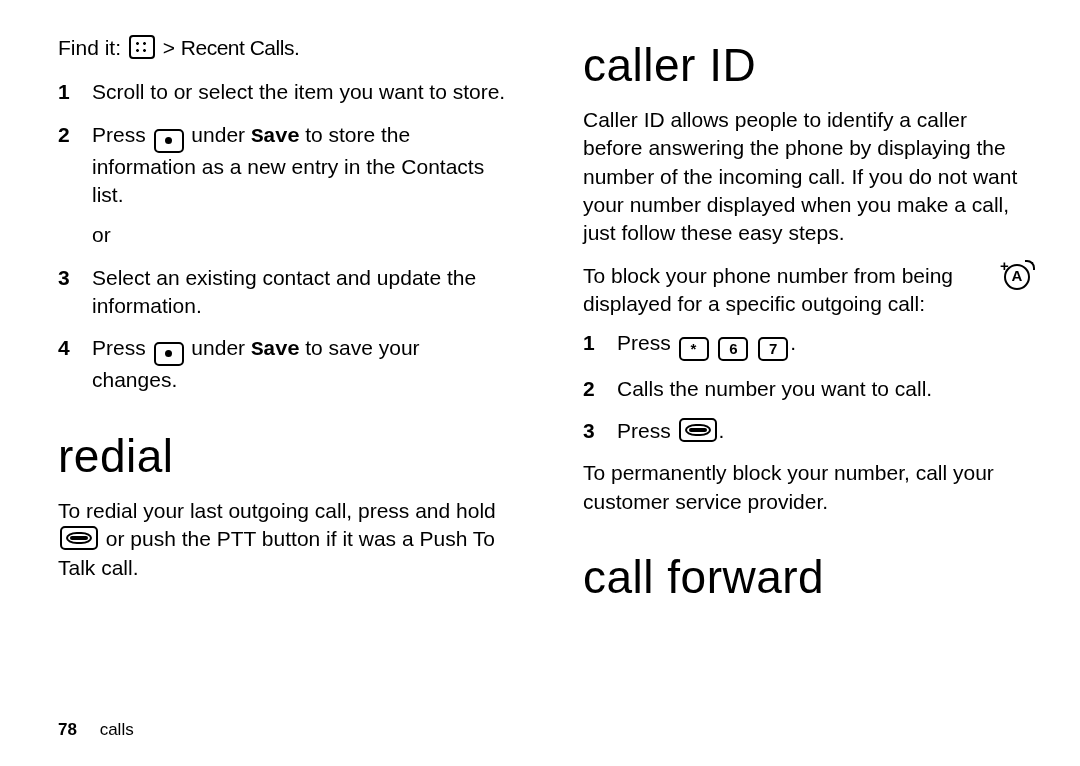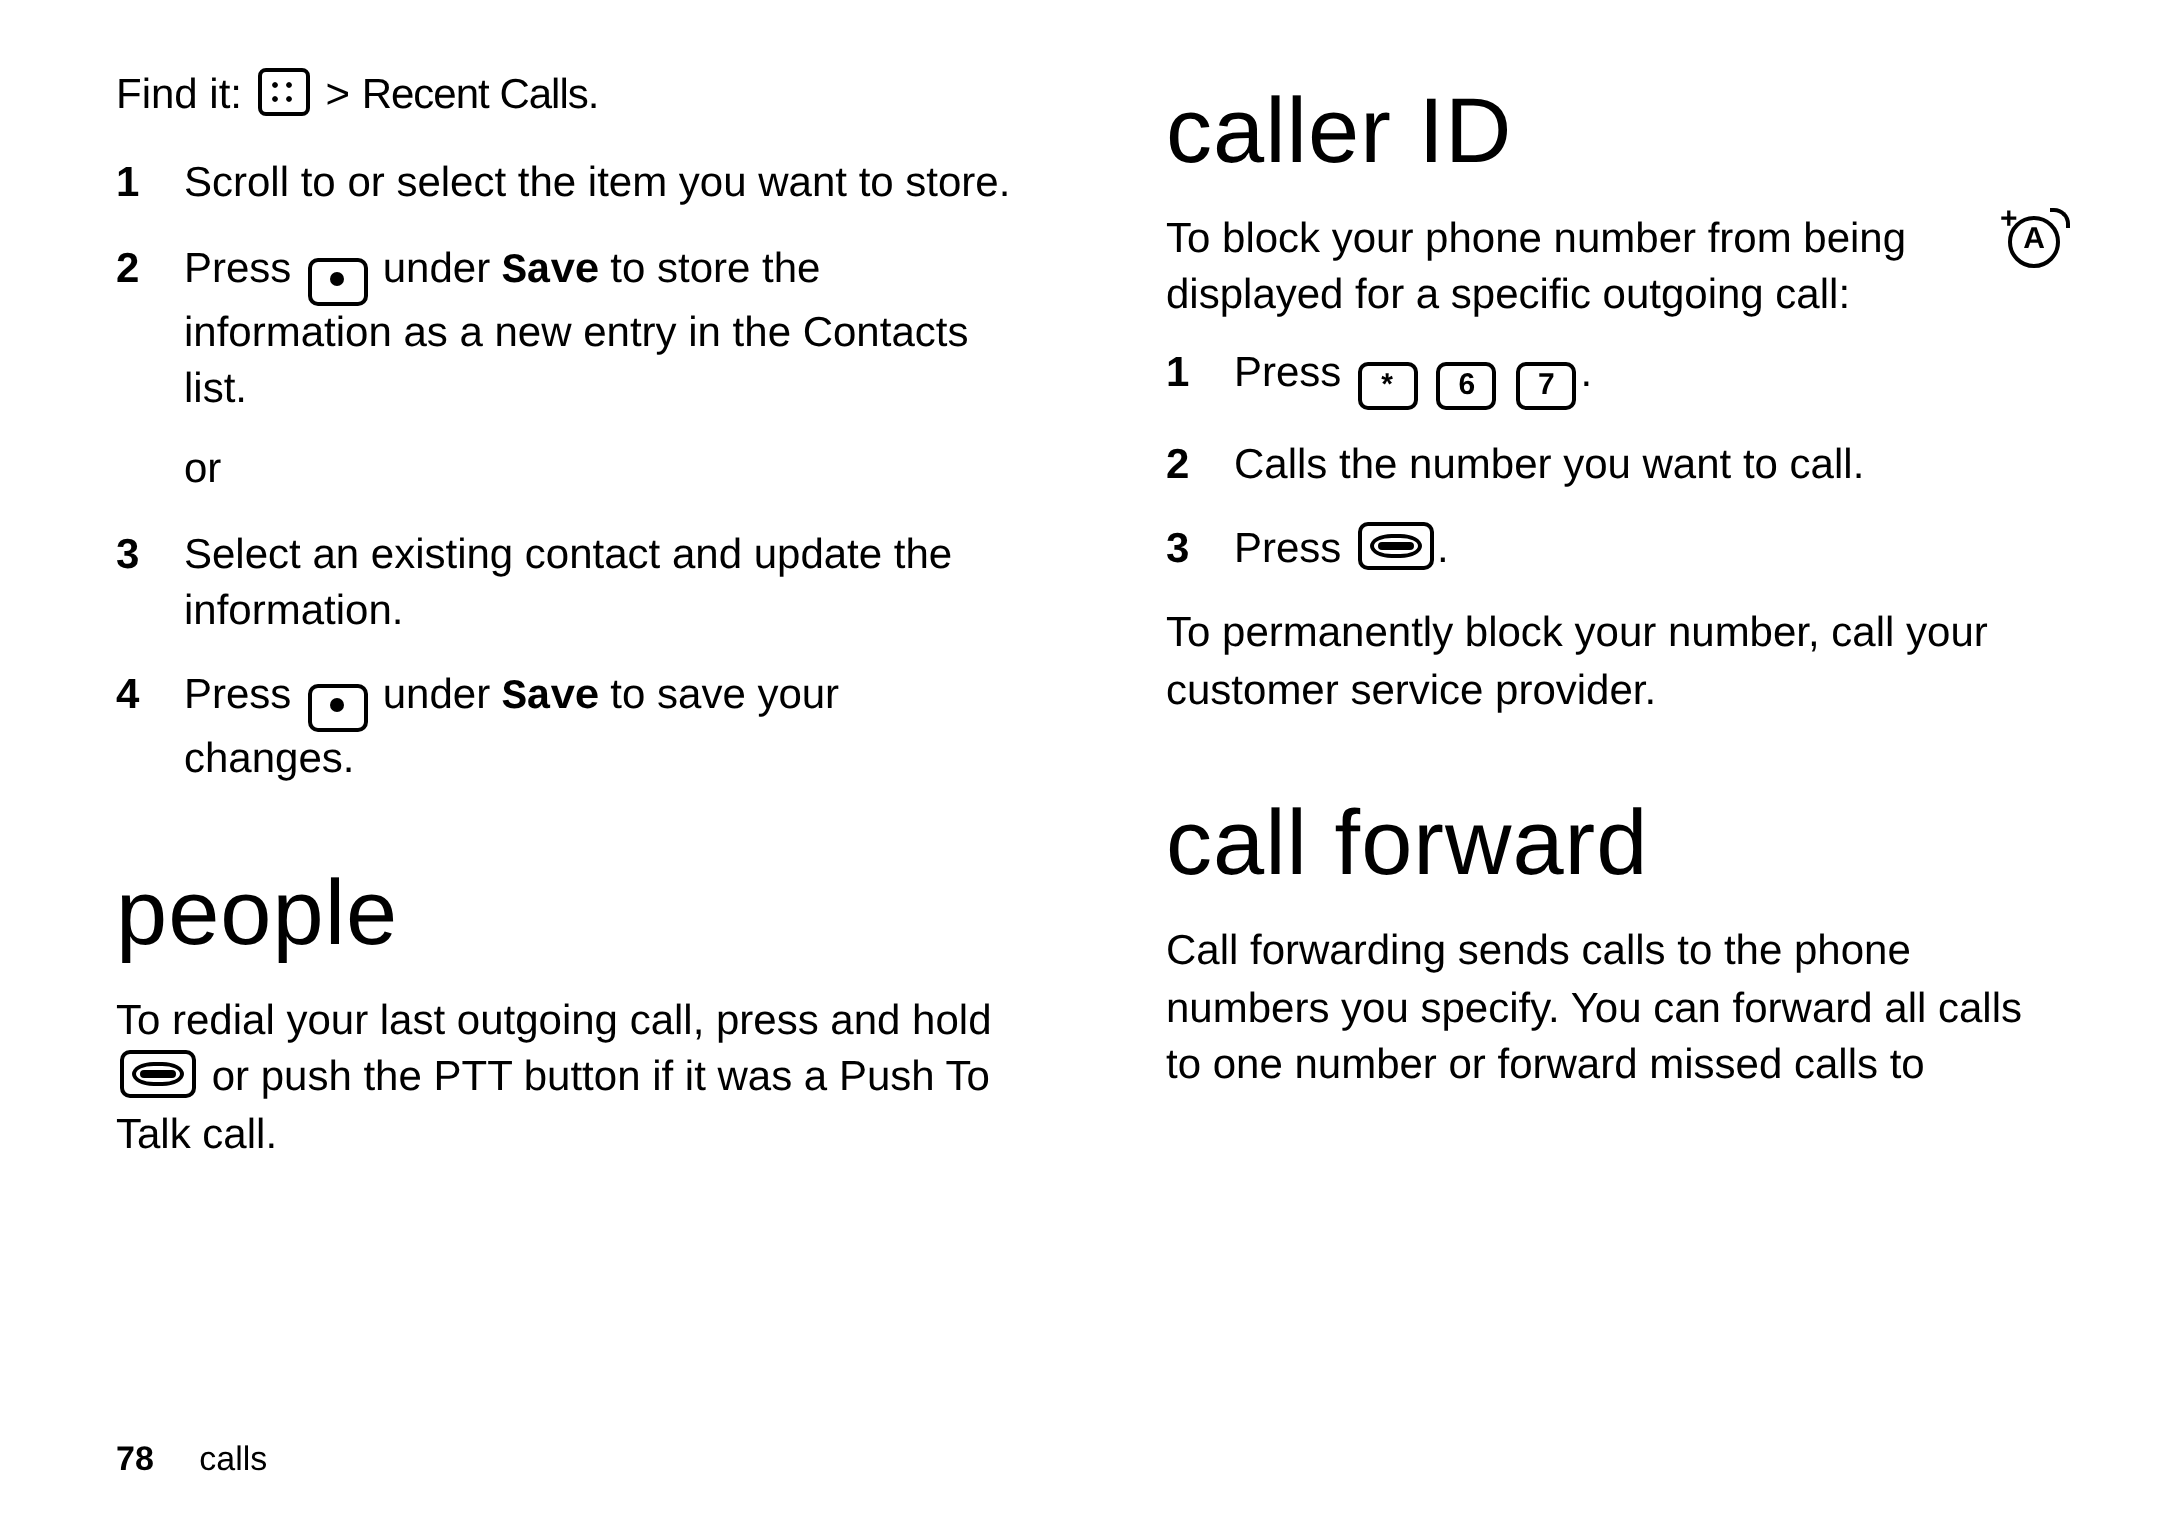--- a/index.html
+++ b/index.html
@@ -89,28 +89,29 @@
       </li>
       <li>
         <span class="num">4</span>
         <span class="body">
           <span>Press </span><span class="key dot"></span>
           <span> under </span><span class="b">Save</span><span> to save your changes.</span>
         </span>
       </li>
     </ol>
 
-    <h2>people</h2>
+    <h2>redial</h2>
     <p>
       <span>To redial your last outgoing call, press and hold </span><span class="key send"></span><span> or push the PTT button if it was a Push To Talk call.</span>
     </p>
   </div>
 
   <div class="col">
     <h2 class="tight">caller ID</h2>
+    <p>Caller ID allows people to identify a caller before answering the phone by displaying the number of the incoming call. If you do not want your number displayed when you make a call, just follow these easy steps.</p>
 
     <div class="row-acc">
       <p>To block your phone number from being displayed for a specific outgoing call:</p>
       <span class="acc-ico">
         <span class="ring"></span>
           <span class="a">A</span>
           <span class="plus">+</span>
           <span class="wave"></span>
       </span>
     </div>
@@ -132,20 +133,19 @@
         <span class="num">3</span>
         <span class="body">
           <span>Press </span><span class="key send"></span><span>.</span>
         </span>
       </li>
     </ol>
 
     <p>To permanently block your number, call your customer service provider.</p>
 
     <h2>call forward</h2>
-    <p>Call forwarding sends calls to the phone numbers you specify. You can forward all calls to one number or forward missed calls to</p>
   </div>
 </div>
 
 <div class="footer">
   <span class="pn">78</span>
   <span>calls</span>
 </div>
 
 </body></html>

